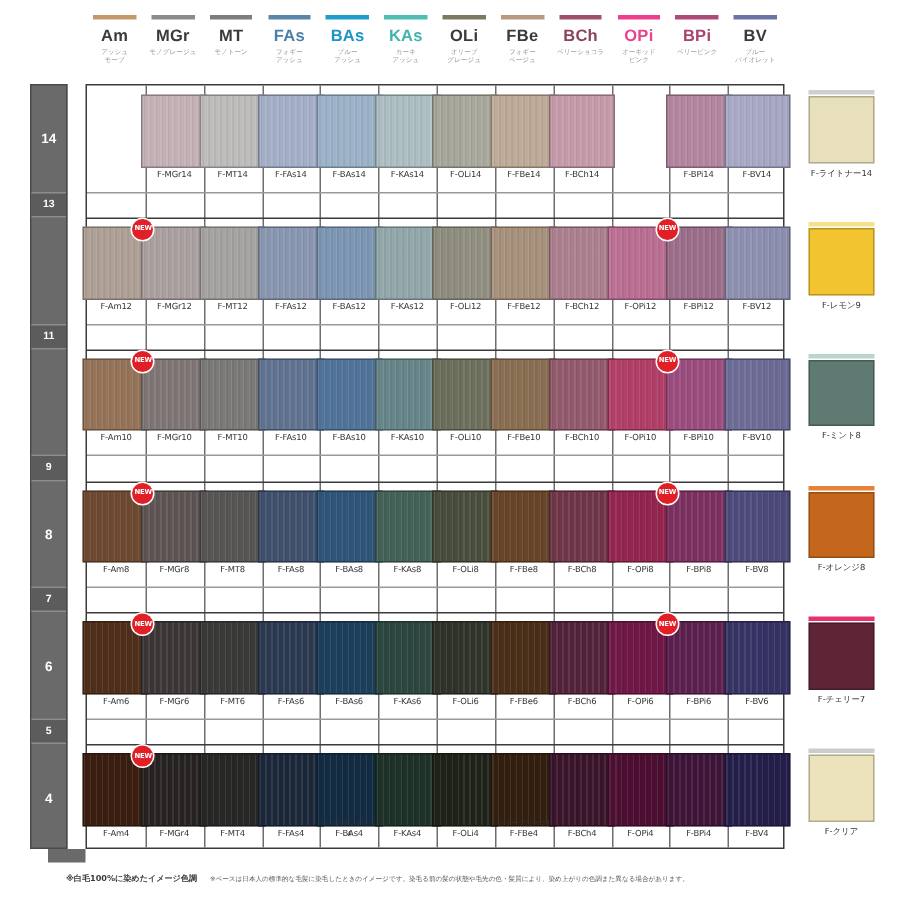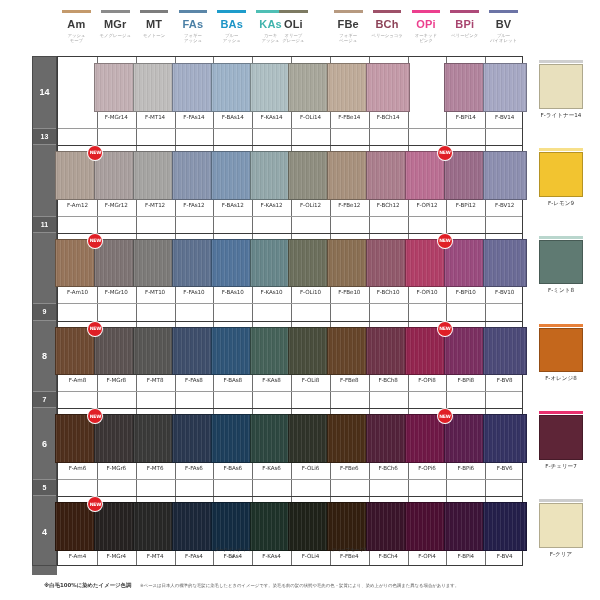--- a/index.html
+++ b/index.html
@@ -22,21 +22,21 @@
   .hctl .hbar{background:#262626;height:3.5px;}
 
   
   #grid{position:absolute;left:57px;top:56px;width:466px;height:510px;
         border:1px solid #3b3b3b;box-sizing:border-box;background:#fff;}
   .vline{position:absolute;top:0;bottom:0;width:1px;background:#6e6e6e;}
   .hline{position:absolute;left:0;right:0;height:1px;background:#3b3b3b;}
   .hline.thin{background:#9a9a9a;}
 
   
-  #rail{position:absolute;left:32px;top:56px;width:25px;height:510px;
+  #rail{position:absolute;left:20px;top:56px;width:25px;height:510px;
         background:#6a6a6a;border:1px solid #4a4a4a;box-sizing:border-box;}
   .lvl{position:absolute;left:0;width:100%;color:#ffffff;font-size:9px;
        font-weight:bold;text-align:center;display:flex;align-items:center;
        justify-content:center;box-sizing:border-box;}
   .lvl.odd{background:#5c5c5c;border-top:1px solid #8d8d8d;border-bottom:1px solid #8d8d8d;}
 
   
   .cell{position:absolute;box-sizing:border-box;}
   .sw{position:absolute;left:50%;transform:translateX(-50%);
       width:44px;border:1px solid rgba(0,0,0,.30);box-sizing:border-box;
@@ -105,21 +105,21 @@
         <div class="hname" style="color: rgb(27, 148, 198);">BAs</div>
         <div class="hjp">ブルー
 アッシュ</div>
       </div>
       <div class="hcol" style="left: 251.167px; width: 38.8333px;">
         <div class="hbar" style="background: rgb(79, 191, 181); width: 28.8333px;"></div>
         <div class="hname" style="color: rgb(63, 179, 172);">KAs</div>
         <div class="hjp">カーキ
 アッシュ</div>
       </div>
-      <div class="hcol" style="left: 274px; width: 38.8333px;">
+      <div class="hcol" style="left: 290px; width: 38.8333px;">
         <div class="hbar" style="background: rgb(125, 122, 98); width: 28.8333px;"></div>
         <div class="hname" style="color: rgb(58, 58, 58);">OLi</div>
         <div class="hjp">オリーブ
 グレージュ</div>
       </div>
       <div class="hcol" style="left: 328.833px; width: 38.8333px;">
         <div class="hbar" style="background: rgb(183, 154, 128); width: 28.8333px;"></div>
         <div class="hname" style="color: rgb(58, 58, 58);">FBe</div>
         <div class="hjp">フォギー
 ベージュ</div>

